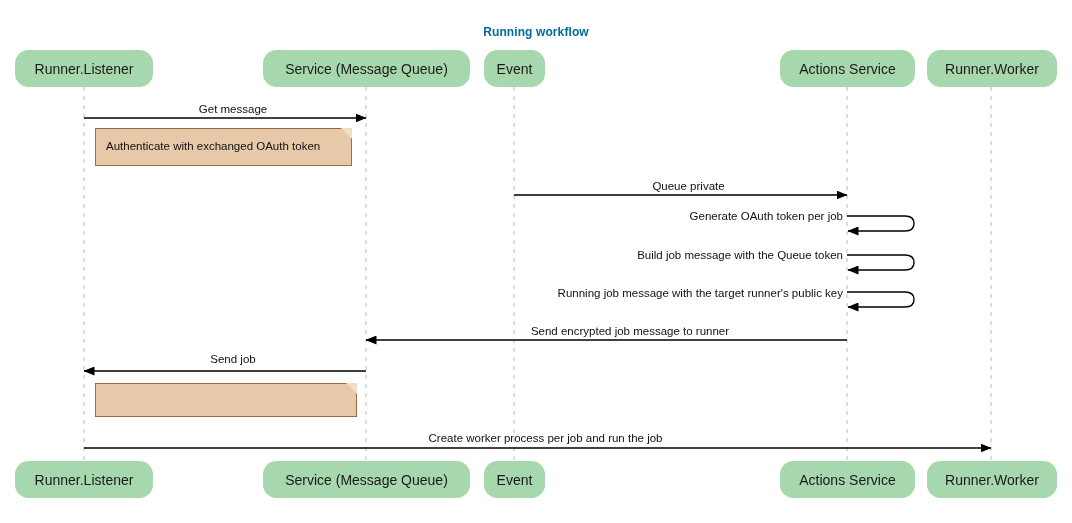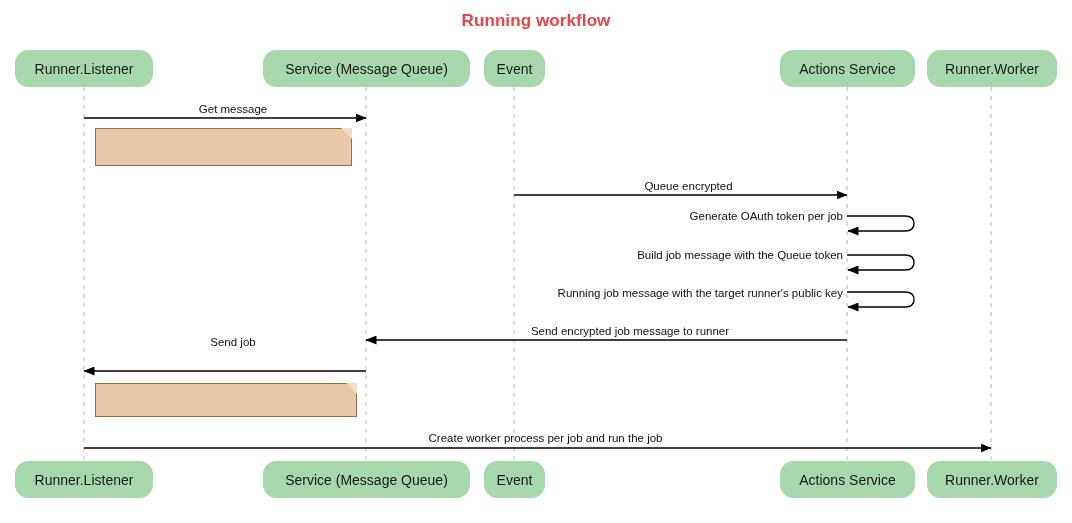--- a/index.html
+++ b/index.html
@@ -22,26 +22,26 @@
   #svg-layer {
     position: absolute;
     left: 0;
     top: 0;
     width: 1072px;
     height: 523px;
   }
   .diagram-title {
     position: absolute;
     left: 0;
-    top: 11px;
+    top: 25px;
     width: 1072px;
     text-align: center;
-    font-size: 17px;
+    font-size: 12px;
     font-weight: bold;
-    color: #ef4444;
+    color: #0369a1;
     letter-spacing: 0.1px;
   }
   
   .participant {
     position: absolute;
     box-sizing: border-box;
     background: #a7d7ac;
     border: 1px solid #a7d7ac;
     border-radius: 13px;
     display: flex;
@@ -171,30 +171,31 @@
       </div>
       <div class="participant" style="left: 780px; top: 461px; width: 135px; height: 37px;">
         <span>Actions Service</span>
       </div>
       <div class="participant" style="left: 927px; top: 461px; width: 130px; height: 37px;">
         <span>Runner.Worker</span>
       </div>
     </div>
   <div id="message-labels">
       <div class="msg-label center" style="top: 104px; left: 225px;">Get message</div>
-      <div class="msg-label center" style="top: 181px; left: 680.5px;">Queue encrypted</div>
+      <div class="msg-label center" style="top: 181px; left: 680.5px;">Queue private</div>
       <div class="msg-label right-anchor" style="top: 211px; left: 843px;">Generate OAuth token per job</div>
       <div class="msg-label right-anchor" style="top: 250px; left: 843px;">Build job message with the Queue token</div>
       <div class="msg-label right-anchor" style="top: 288px; left: 843px;">Running job message with the target runner's public key</div>
       <div class="msg-label center" style="top: 326px; left: 622px;">Send encrypted job message to runner</div>
-      <div class="msg-label center" style="top: 337px; left: 225px;">Send job</div>
+      <div class="msg-label center" style="top: 354px; left: 225px;">Send job</div>
       <div class="msg-label center" style="top: 433px; left: 537.5px; text-align: right;">Create worker process per job and run the job</div>
     </div>
   <div id="notes">
       <div class="note" style="left: 95px; top: 128px; width: 257px; height: 38px;">
+        <span>Authenticate with exchanged OAuth token</span>
         <span class="fold"></span>
         <span class="fold-edge"></span>
       </div>
       <div class="note" style="left: 95px; top: 383px; width: 262px; height: 34px;">
         <span class="fold"></span>
         <span class="fold-edge"></span>
       </div>
     </div>
 
 </div>

